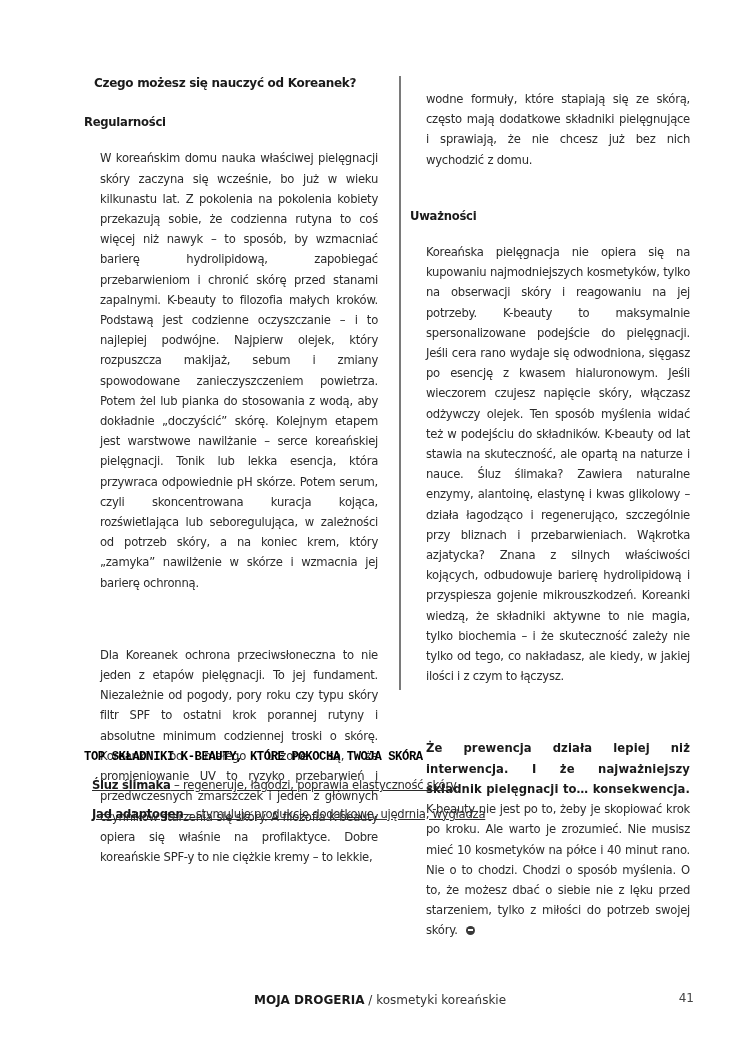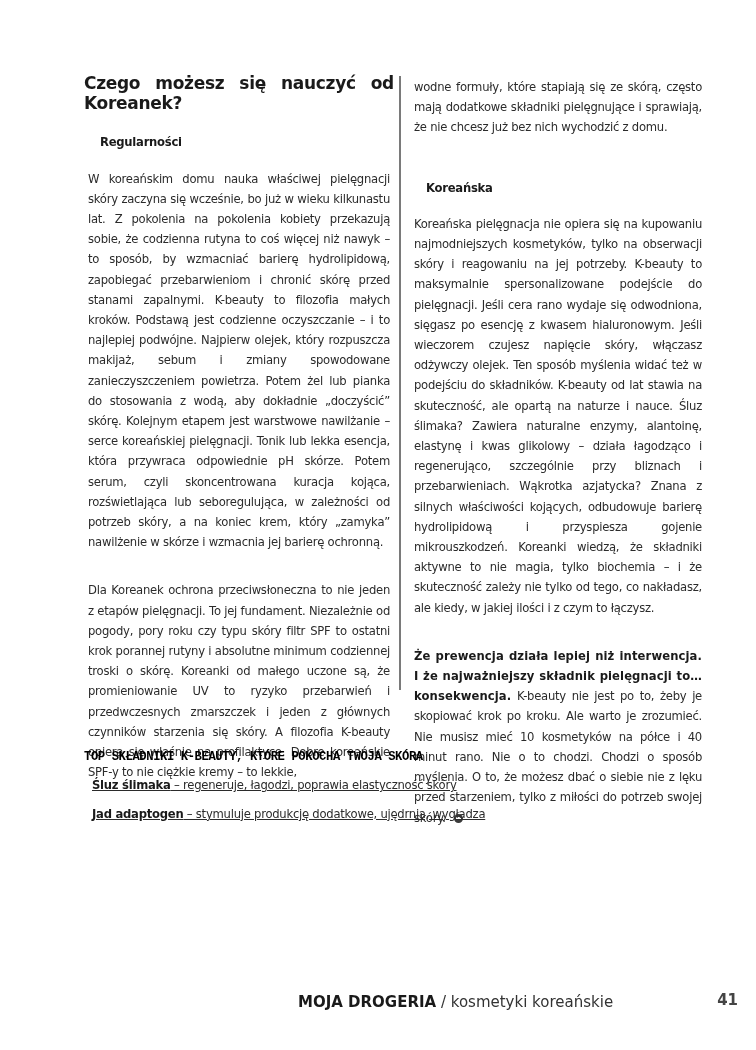--- a/index.html
+++ b/index.html
@@ -2,54 +2,54 @@
 <html><head>
 <meta charset="utf-8">
 <style>
   html, body { margin:0; padding:0; background:#ffffff; }
   body { width:756px; height:1050px; position:relative; overflow:hidden;
          font-family:"DejaVu Sans", sans-serif; color:#2b2b2b; }
   .col { position:absolute; font-size:11.6px; line-height:20.2px; letter-spacing:-0.25px; }
   .col-left { left:84px; top:73px; width:310px; text-align:justify; }
   .col-right { left:410px; top:73px; width:296px; text-align:justify; }
   .divider { position:absolute; left:399px; top:76px; width:2px; height:614px; background:#7a7a7a; }
-  .title { font-weight:bold; font-size:17px; color:#1a1a1a; margin:0 0 19px 0; letter-spacing:-0.3px; }
-  .h { font-weight:bold; color:#1a1a1a; margin:16px; }
-  .p { margin:4px; }
+  .title { font-weight:bold; font-size:12px; color:#1a1a1a; margin:0 0 19px 10px; letter-spacing:-0.3px; }
+  .h { font-weight:bold; color:#1a1a1a; margin:0; }
+  .p { margin:16px; }
   .gap { height:20px; }
   .lead { font-weight:bold; color:#1a1a1a; letter-spacing:0.1px; }
   .end-icon { display:inline-block; width:9px; height:9px; border-radius:50%; background:#3a3a3a;
               margin-left:8px; vertical-align:-1px; position:relative; }
   .end-icon::after { content:""; position:absolute; left:2px; top:3px; width:5px; height:2px; background:#fff; }
   .top-section { position:absolute; left:84px; top:747px; width:600px; font-size:11.6px; line-height:20.4px; letter-spacing:-0.25px; }
   .top-title { font-weight:bold; font-size:12.2px; color:#000000; margin:0 0 3px 0; letter-spacing:-0.4px;font-family:Liberation Mono, monospace; }
   .top-item { margin:8px;text-decoration:underline; }
   .top-item b { color:#1a1a1a; }
-  .footer { position:absolute; top:993px; left:254px; width:440px; font-size:15px;margin-left:44px; }
+  .footer { position:absolute; top:993px; left:254px; width:440px; font-size:12px; }
   .footer-brand { font-weight:bold; color:#1a1a1a; }
   .footer-sub { color:#333; }
-  .page-num { position:absolute; right:0; top:-2px; color:#444;font-weight:bold; }
+  .page-num { position:absolute; right:0; top:-2px; color:#444; }
 </style>
 </head>
 <body>
 
 <div class="col col-left">
   <p class="title">Czego możesz się nauczyć od Koreanek?</p>
   <p class="h">Regularności</p>
   <p class="p">W koreańskim domu nauka właściwej pielęgnacji skóry zaczyna się wcześnie, bo już w wieku kilkunastu lat. Z pokolenia na pokolenia kobiety przekazują sobie, że codzienna rutyna to coś więcej niż nawyk – to sposób, by wzmacniać barierę hydrolipidową, zapobiegać przebarwieniom i chronić skórę przed stanami zapalnymi. K-beauty to filozofia małych kroków. Podstawą jest codzienne oczyszczanie – i to najlepiej podwójne. Najpierw olejek, który rozpuszcza makijaż, sebum i zmiany spowodowane zanieczyszczeniem powietrza. Potem żel lub pianka do stosowania z wodą, aby dokładnie „doczyścić” skórę. Kolejnym etapem jest warstwowe nawilżanie – serce koreańskiej pielęgnacji. Tonik lub lekka esencja, która przywraca odpowiednie pH skórze. Potem serum, czyli skoncentrowana kuracja kojąca, rozświetlająca lub seboregulująca, w zależności od potrzeb skóry, a na koniec krem, który „zamyka” nawilżenie w skórze i wzmacnia jej barierę ochronną.</p>
   <div class="gap"></div>
   <p class="p">Dla Koreanek ochrona przeciwsłoneczna to nie jeden z etapów pielęgnacji. To jej fundament. Niezależnie od pogody, pory roku czy typu skóry filtr SPF to ostatni krok porannej rutyny i absolutne minimum codziennej troski o skórę. Koreanki od małego uczone są, że promieniowanie UV to ryzyko przebarwień i przedwczesnych zmarszczek i jeden z głównych czynników starzenia się skóry. A filozofia K-beauty opiera się właśnie na profilaktyce. Dobre koreańskie SPF-y to nie ciężkie kremy – to lekkie,</p>
 </div>
 
 <div class="divider"></div>
 
 <div class="col col-right">
   <p class="p">wodne formuły, które stapiają się ze skórą, często mają dodatkowe składniki pielęgnujące i sprawiają, że nie chcesz już bez nich wychodzić z domu.</p>
   <div class="gap"></div>
-  <p class="h">Koreańska</p>
+  <p class="h">Uważności</p>
   <p class="p">Koreańska pielęgnacja nie opiera się na kupowaniu najmodniejszych kosmetyków, tylko na obserwacji skóry i reagowaniu na jej potrzeby. K-beauty to maksymalnie spersonalizowane podejście do pielęgnacji. Jeśli cera rano wydaje się odwodniona, sięgasz po esencję z kwasem hialuronowym. Jeśli wieczorem czujesz napięcie skóry, włączasz odżywczy olejek. Ten sposób myślenia widać też w podejściu do składników. K-beauty od lat stawia na skuteczność, ale opartą na naturze i nauce. Śluz ślimaka? Zawiera naturalne enzymy, alantoinę, elastynę i kwas glikolowy – działa łagodząco i regenerująco, szczególnie przy bliznach i przebarwieniach. Wąkrotka azjatycka? Znana z silnych właściwości kojących, odbudowuje barierę hydrolipidową i przyspiesza gojenie mikrouszkodzeń. Koreanki wiedzą, że składniki aktywne to nie magia, tylko biochemia – i że skuteczność zależy nie tylko od tego, co nakładasz, ale kiedy, w jakiej ilości i z czym to łączysz.</p>
   <div class="gap"></div>
   <p class="p"><span class="lead">Że prewencja działa lepiej niż interwencja. I że najważniejszy składnik pielęgnacji to… konsekwencja.</span><span> K-beauty nie jest po to, żeby je skopiować krok po kroku. Ale warto je zrozumieć. Nie musisz mieć 10 kosmetyków na półce i 40 minut rano. Nie o to chodzi. Chodzi o sposób myślenia. O to, że możesz dbać o siebie nie z lęku przed starzeniem, tylko z miłości do potrzeb swojej skóry.</span><span class="end-icon"></span></p>
 </div>
 
 <div class="top-section">
   <p class="top-title">TOP SKŁADNIKI K-BEAUTY, KTÓRE POKOCHA TWOJA SKÓRA</p>
   <p class="top-item"><b>Śluz ślimaka</b><span> – regeneruje, łagodzi, poprawia elastyczność skóry</span></p>
   <p class="top-item"><b>Jad adaptogen</b><span> – stymuluje produkcję dodatkowe, ujędrnia, wygładza</span></p>
 </div>

